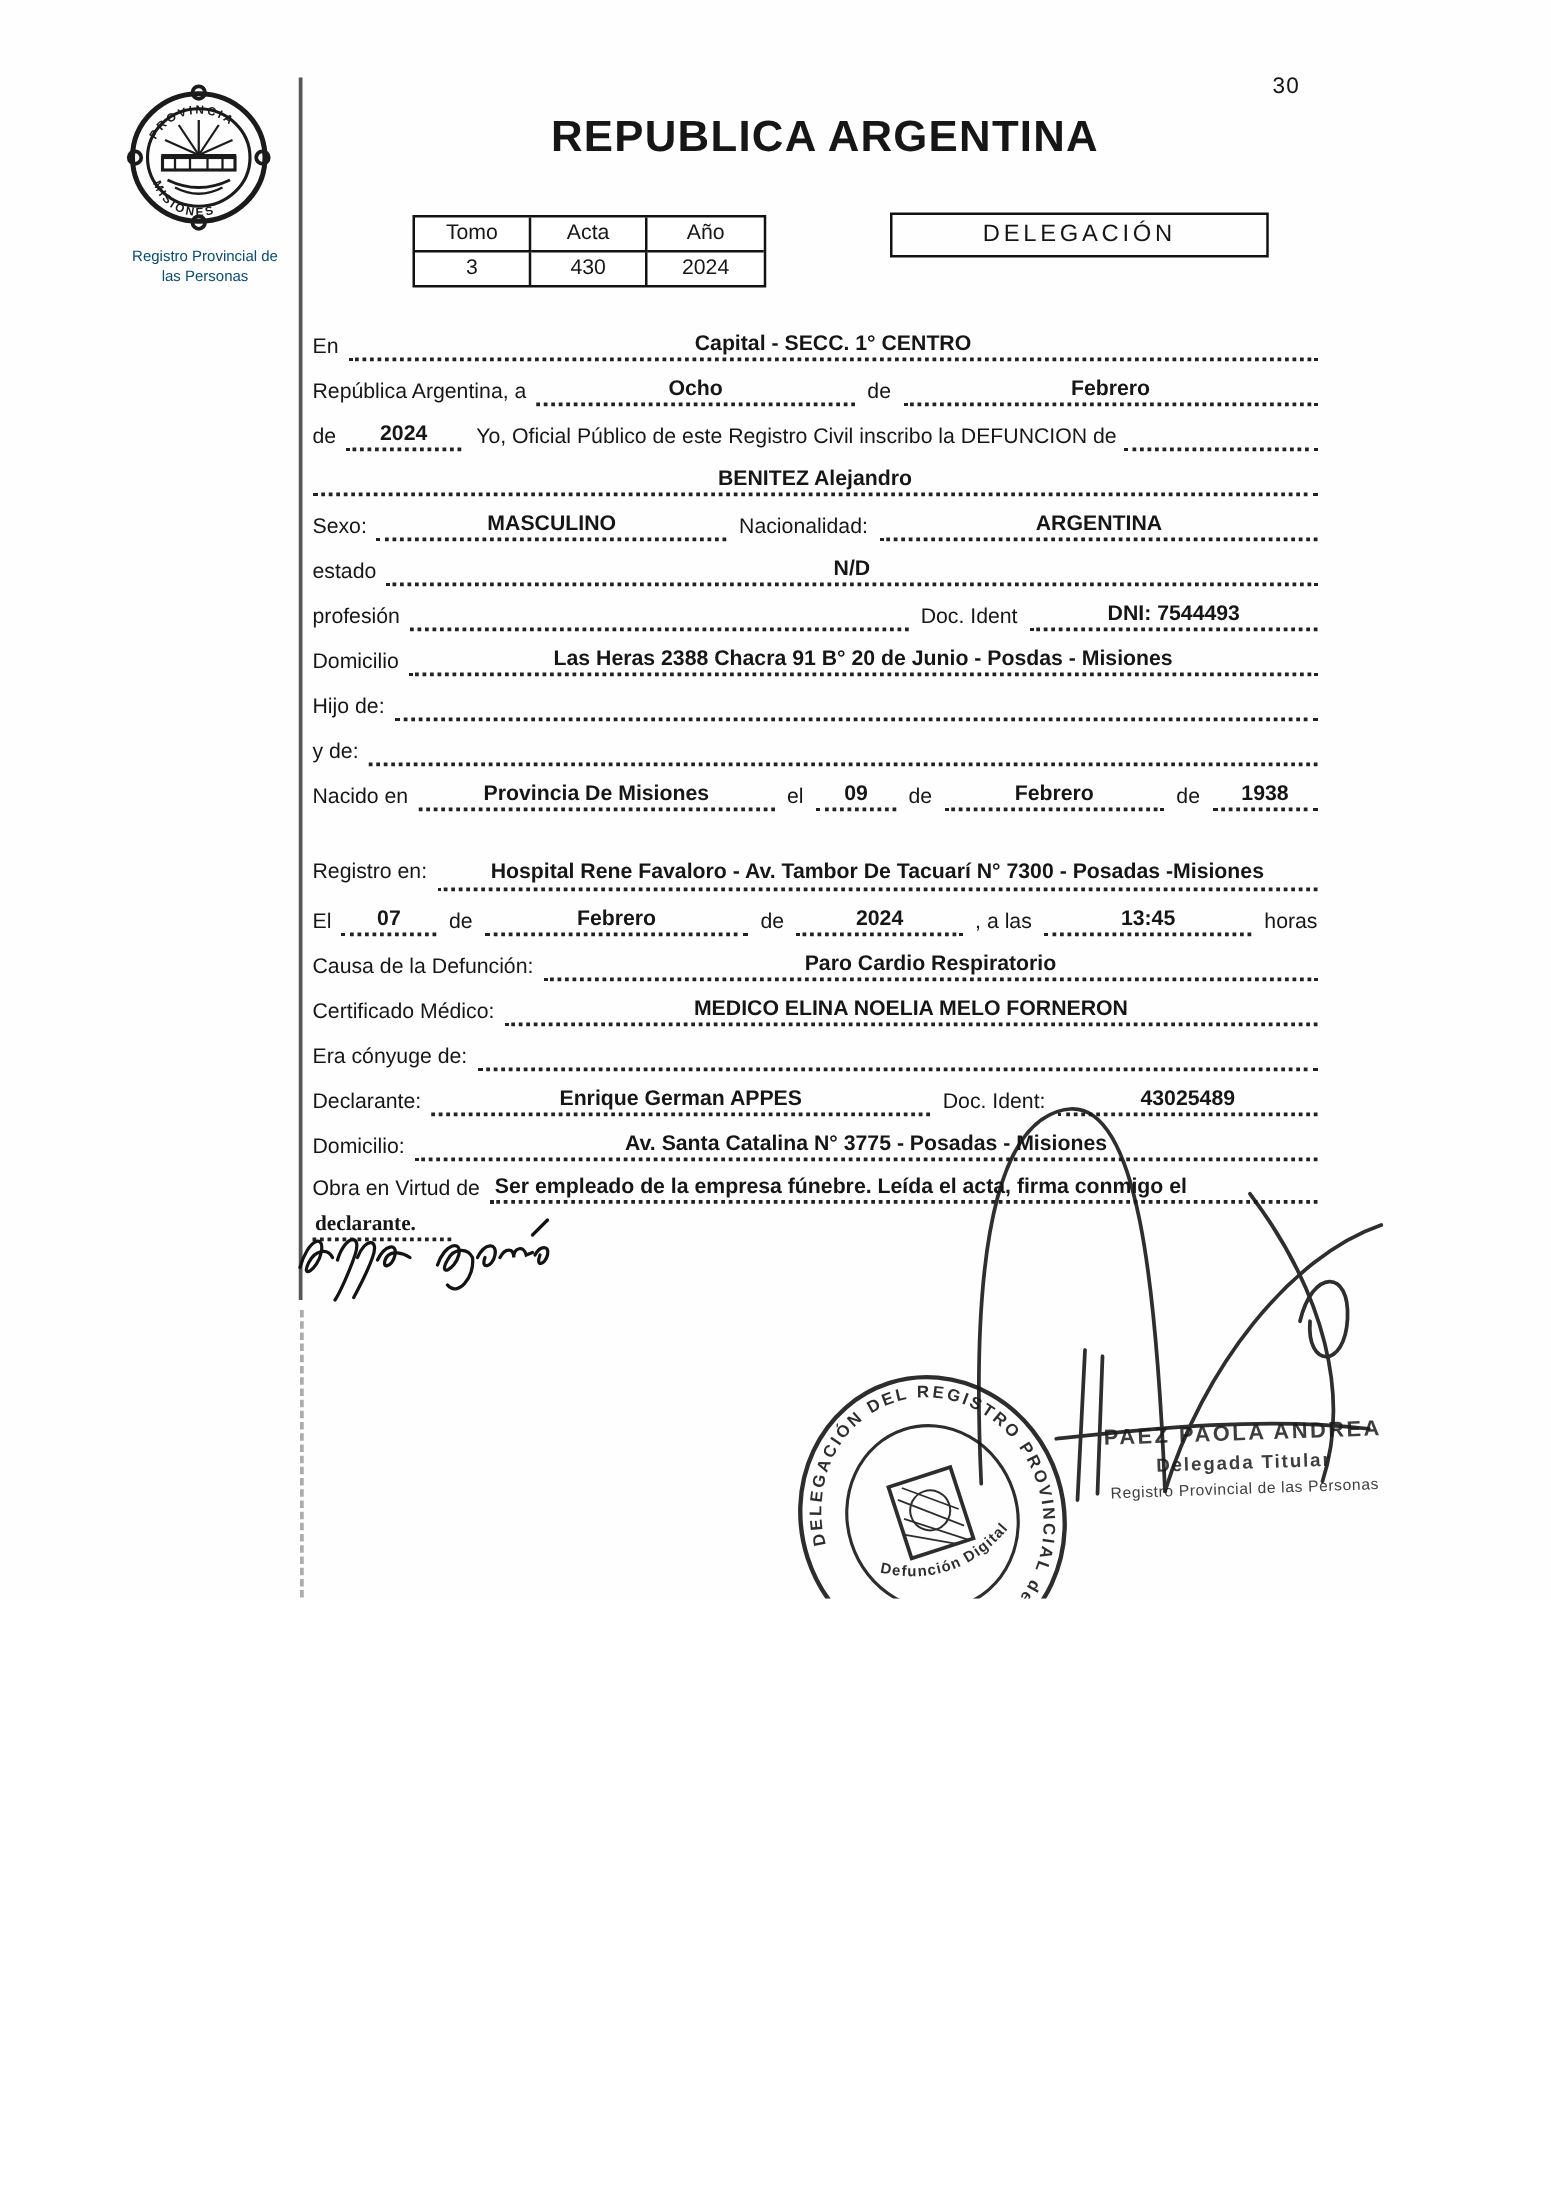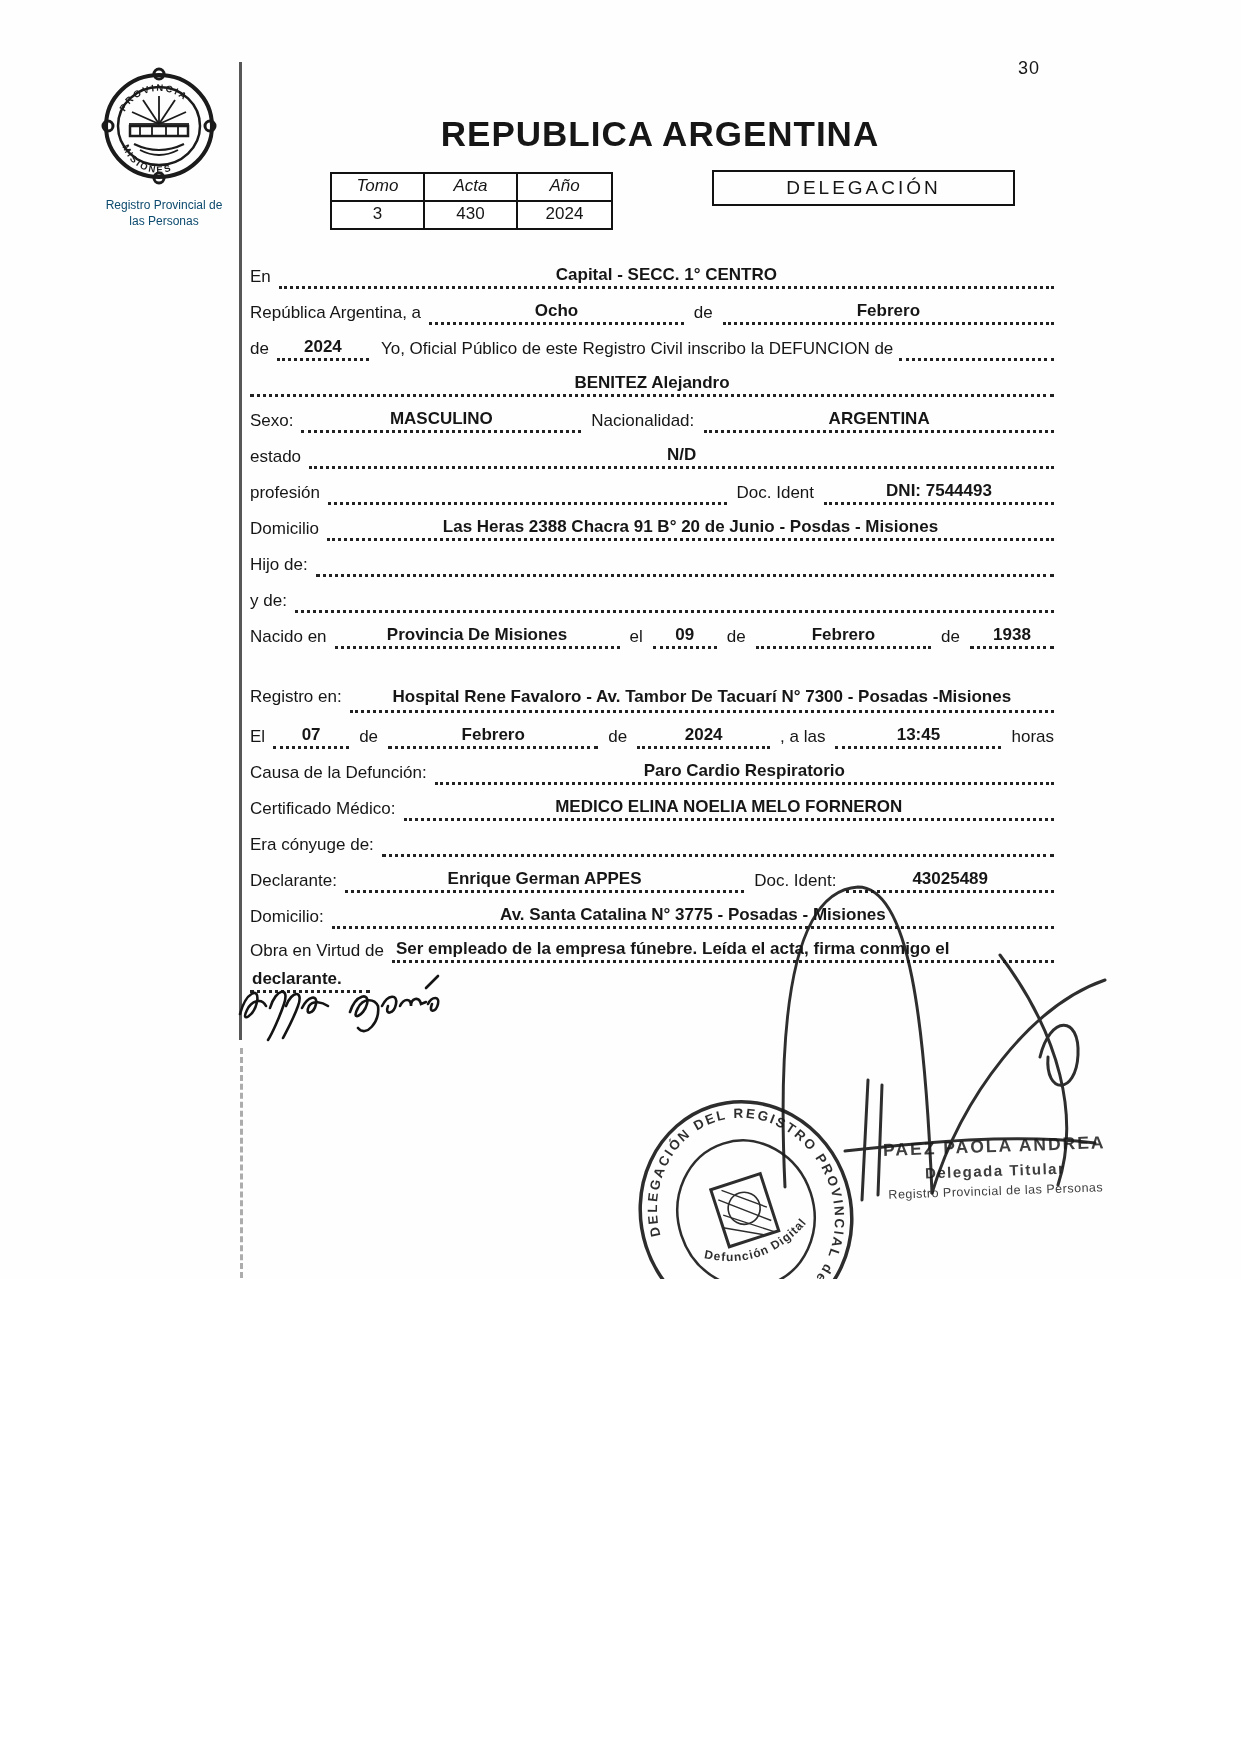--- a/index.html
+++ b/index.html
@@ -8,37 +8,37 @@
     position:relative; width:1241px; height:1279px; background:#fefefe;
     font-family:"Liberation Sans", sans-serif; color:#161616; overflow:hidden;
   }
   .abs { position:absolute; }
 
   
   .vline-top { left:239px; top:62px; height:978px; width:0; border-left:3px solid #3a3a3a; opacity:.85; }
   .vline-bottom { left:240px; top:1048px; height:490px; width:0; border-left:3px dashed #6a6a6a; opacity:.55; }
 
   .page-number { left:1018px; top:58px; font-size:18px; letter-spacing:1px; }
-  .doc-title { left:340px; top:90px; width:640px; text-align:center; font-size:35px; font-weight:bold; letter-spacing:1px;margin-top:24px; }
+  .doc-title { left:340px; top:90px; width:640px; text-align:center; font-size:35px; font-weight:bold; letter-spacing:1px; }
 
   .org-name { left:66px; top:198px; width:196px; text-align:center; font-size:12px; line-height:1.3; color:#0c4a6e; }
 
   .acta-table { left:330px; top:172px; display:grid; grid-template-columns:93px 93px 93px; border:2.5px solid #121212; background:#fff; }
   .acta-cell { text-align:center; font-size:17px; padding:2px 0 4px; border-right:2.5px solid #121212; }
   .acta-cell.lastcol { border-right:none; }
-  .acta-cell.hdr { border-bottom:2.5px solid #121212;font-style:italic; }
+  .acta-cell.hdr { border-bottom:2.5px solid #121212; }
 
   .tipo-box { left:712px; top:170px; width:303px; height:36px; border:2.5px solid #121212;
     display:flex; align-items:center; justify-content:center; font-size:19px; letter-spacing:3px; }
 
   
   .form { left:250px; top:253px; width:804px; display:flex; flex-direction:column; }
   .row { display:flex; align-items:flex-end; height:36px; font-size:17px; }
   .row.tall { height:64px; }
-  .row.short { height:30px; }
+  .row.short { height:30px;font-family:Liberation Serif, serif; }
   .lbl { white-space:nowrap; padding:0 8px 2px 0; }
   .mid { white-space:nowrap; padding:0 10px 2px; }
   .plain { white-space:nowrap; padding:0 6px 2px 0; }
   .seg { border-bottom:3px dotted #222; text-align:center; font-weight:bold; padding-bottom:1px; line-height:1.1; min-width:40px; }
   .seg.left { text-align:left; padding-left:4px; }
   .two-line { display:flex; flex-direction:row; justify-content:center; }
   .two-line .l { text-align:center; font-weight:bold; line-height:1.35; }
 
   .hash { left:260px; top:1662px; font-size:17px; letter-spacing:.4px; color:#242424; }
 

